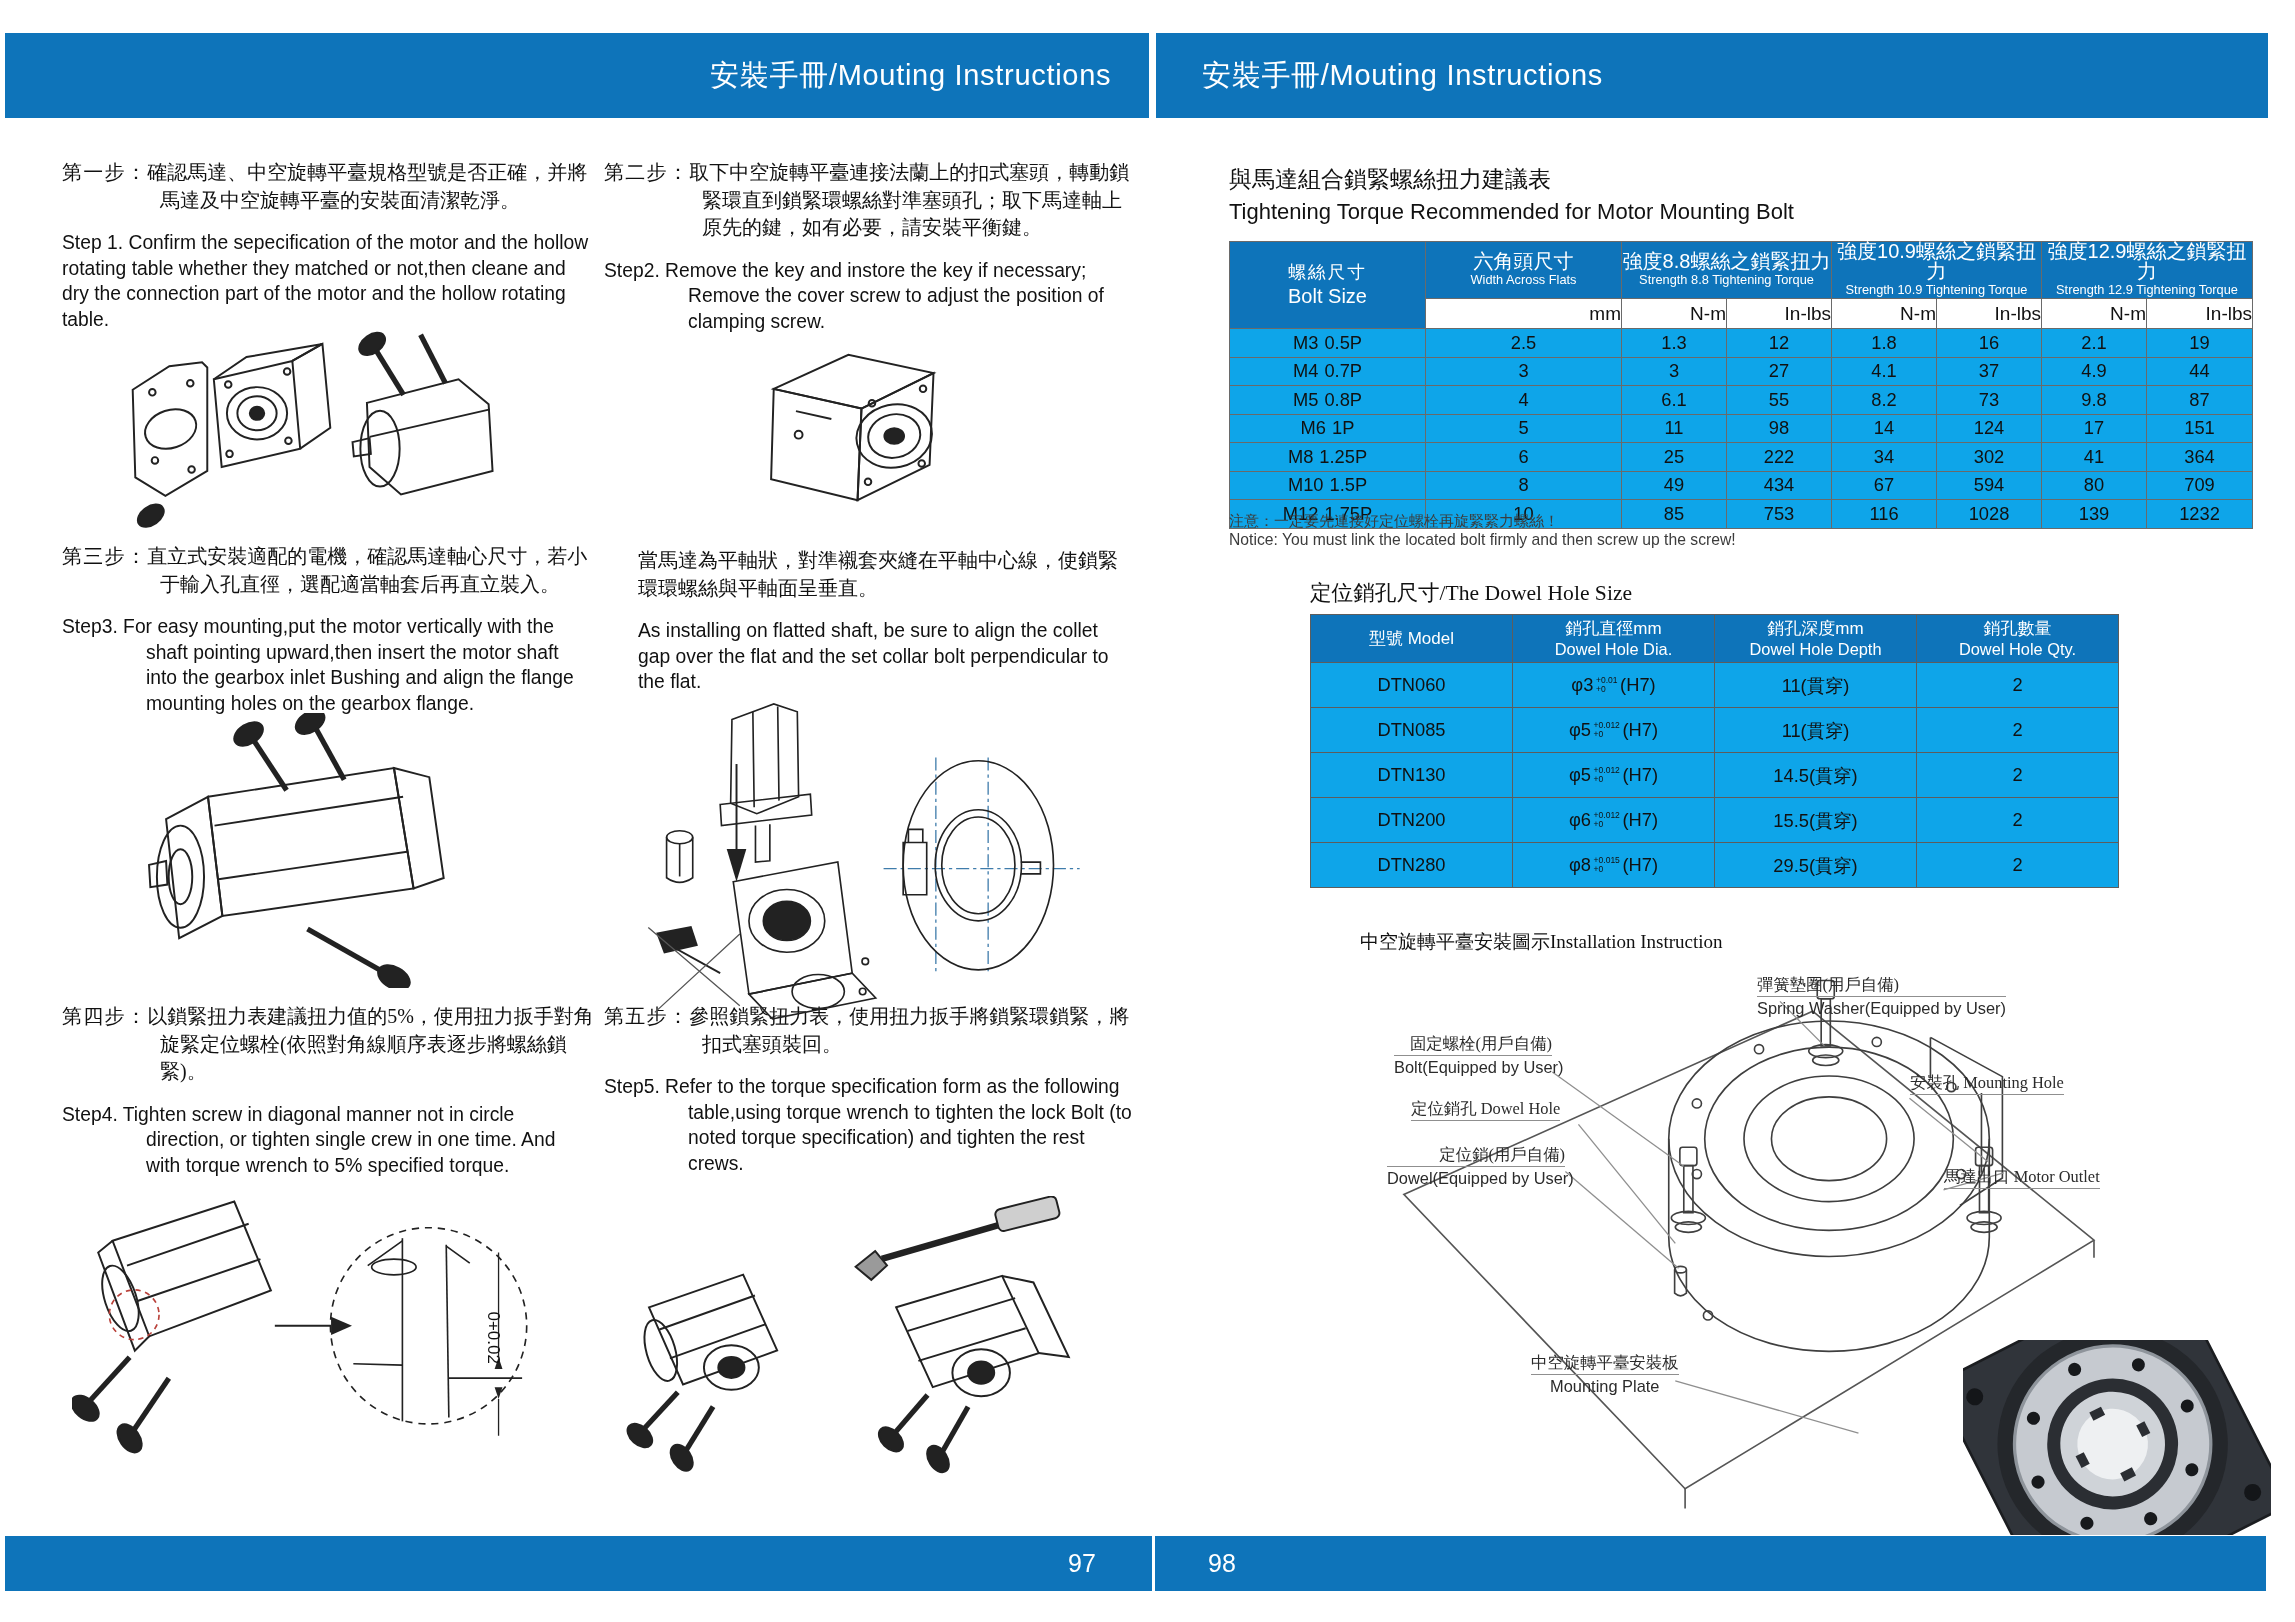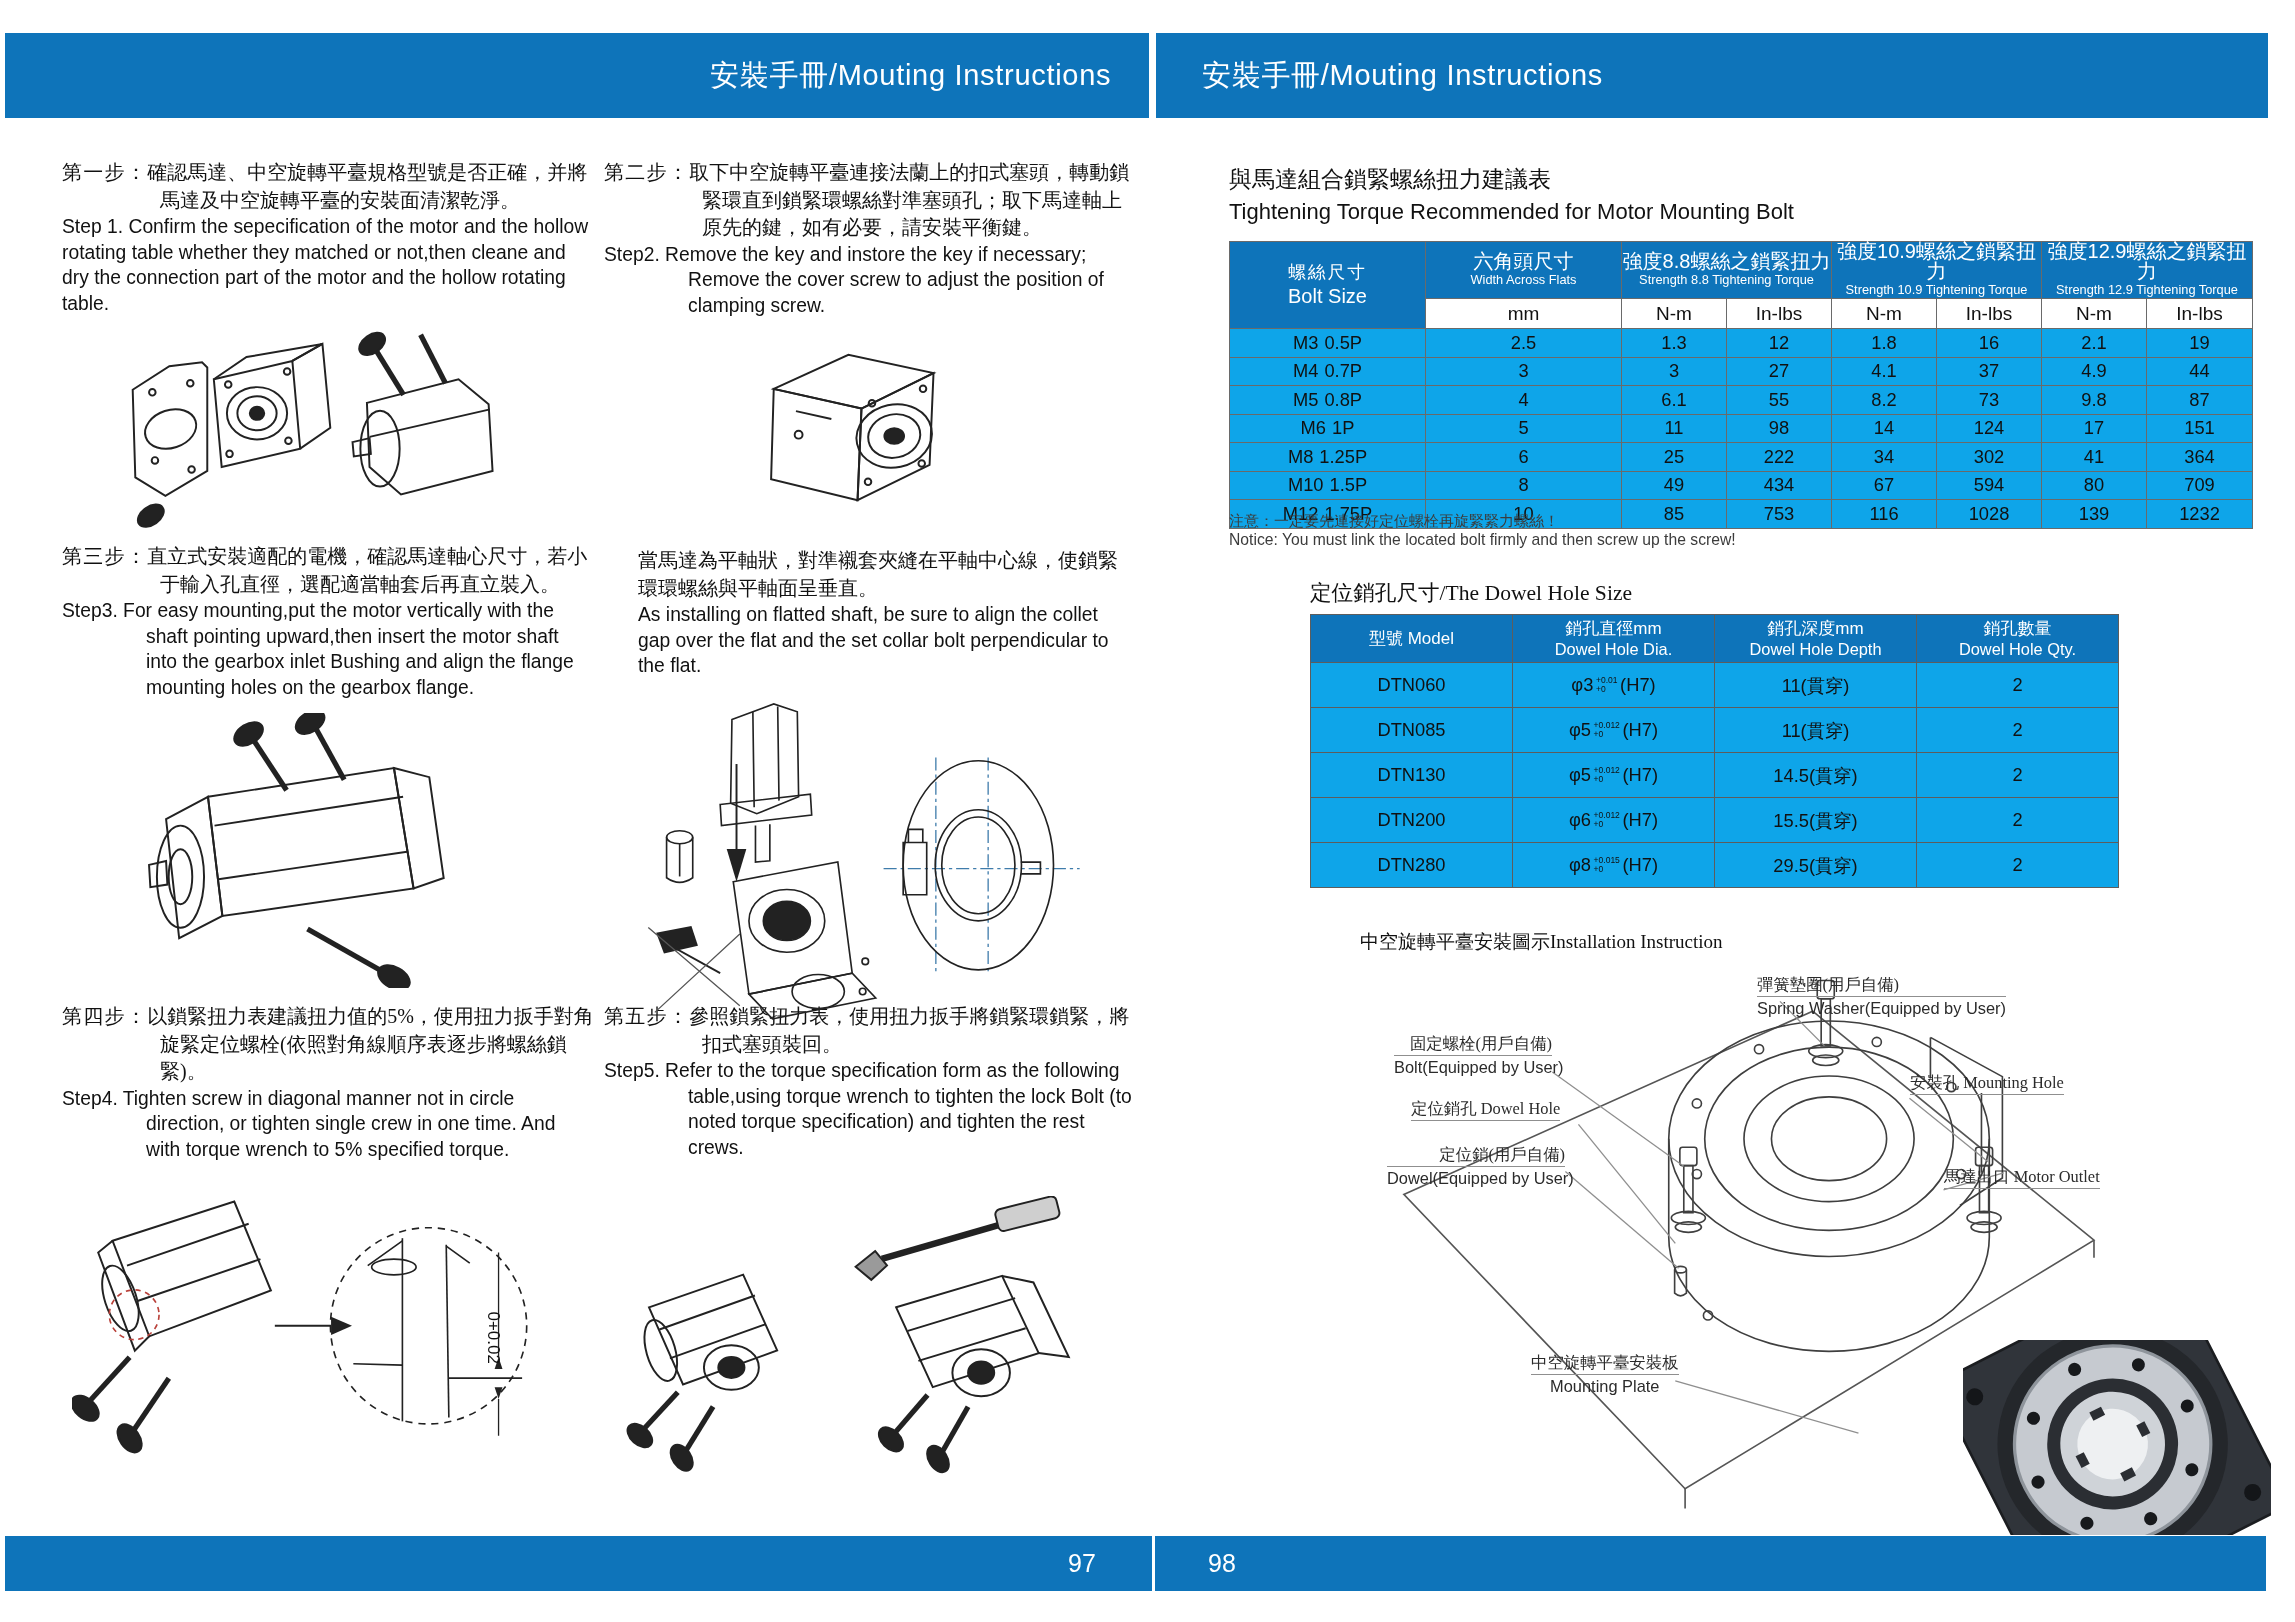--- a/index.html
+++ b/index.html
@@ -10,35 +10,35 @@
   }
   .abs{position:absolute;}
   
   .bar{background:#0e74ba;}
   .hdr-title{color:#ffffff;font-size:29px;letter-spacing:0.7px;line-height:85px;white-space:nowrap;}
   .ftr-num{color:#ffffff;font-size:25px;line-height:55px;text-align:center;width:72px;}
   
   .zhp{font-family:"Liberation Serif","DejaVu Serif",serif;font-size:20px;line-height:27.5px;color:#111;
        padding-left:98px;text-indent:-98px;}
   .zhp .zlbl{letter-spacing:1.3px;}
-  .enp{font-size:19.3px;line-height:25.5px;color:#111;margin-top:0;}
+  .enp{font-size:19.3px;line-height:25.5px;color:#111;margin-top:16px;}
   .hang{padding-left:84px;text-indent:-84px;}
   
   .t-zh{font-family:"Liberation Serif","DejaVu Serif",serif;font-size:23px;color:#111;white-space:nowrap;}
   .t-en{font-size:22px;color:#111;white-space:nowrap;}
   
   table{border-collapse:collapse;table-layout:fixed;background:#0ea5e9;}
   .tq{width:1022px;}
   .tq th,.tq td{border:1.3px solid #6a6a6a;text-align:center;vertical-align:middle;padding:0;}
   .tq thead th{background:#0e74ba;color:#fff;font-weight:normal;}
   .tq .hz{font-size:20px;line-height:19.6px;}
   .tq .he{font-size:12.8px;line-height:17px;}
   .tq .bolt-zh{font-size:17.7px;line-height:23.6px;letter-spacing:2px;}
   .tq .bolt-en{font-size:20px;line-height:25px;}
-  .tq .unit-row th{background:#ffffff;color:#111;font-size:19px;font-weight:normal;height:29px;}
+  .tq .unit-row th{background:#ffffff;color:#111;font-size:19px;font-weight:normal;height:29px;text-align:right;}
   .tq td{font-size:18.3px;height:27.5px;color:#111;}
   .boltcell{display:flex;justify-content:center;gap:6px;}
   
   .dw{width:806px;}
   .dw th,.dw td{border:1.3px solid #5d5d5d;text-align:center;vertical-align:middle;padding:0;}
   .dw thead th{background:#0e74ba;color:#fff;font-weight:normal;height:47px;}
   .dw .hz{font-size:17px;line-height:21.6px;}
   .dw .he{font-size:16.4px;line-height:20px;}
   .dw td{font-size:18.3px;height:44px;color:#111;}
   .tol{display:inline-flex;flex-direction:column;vertical-align:middle;font-size:8.5px;line-height:8.5px;

